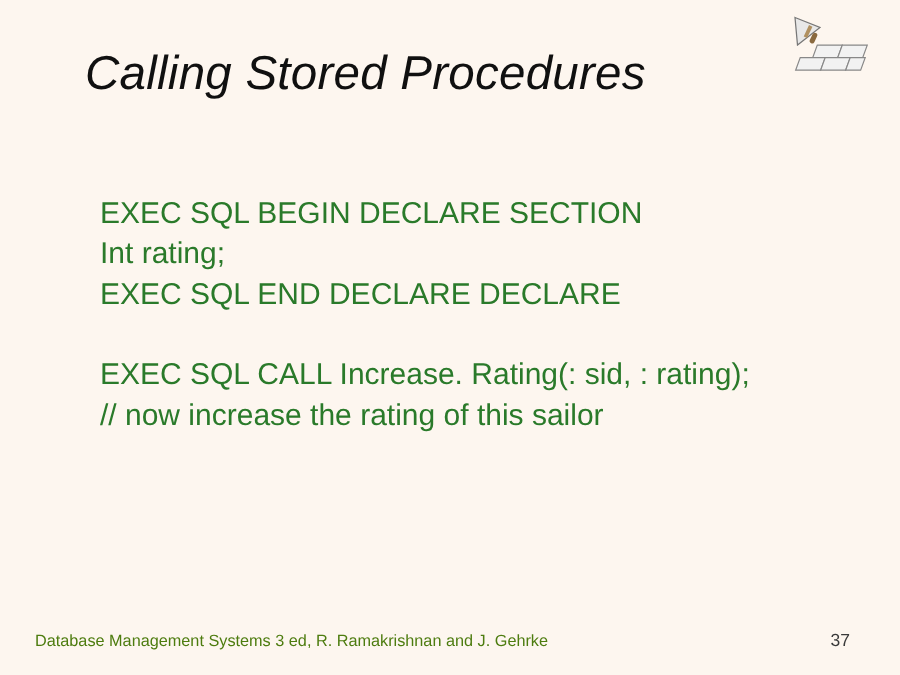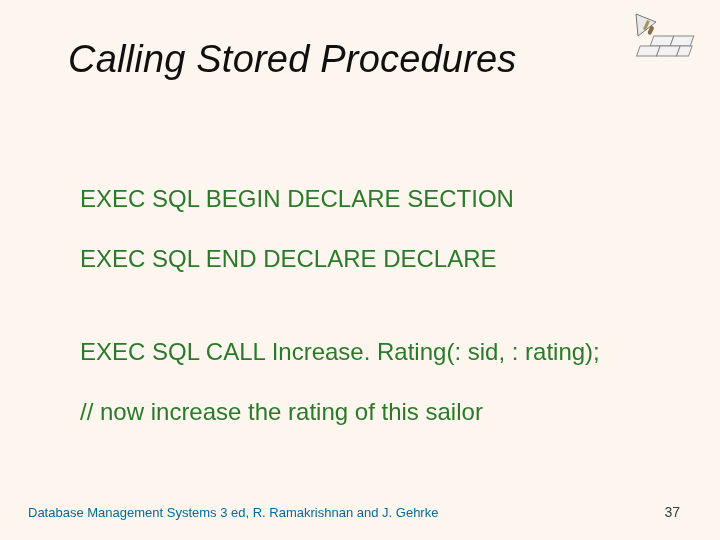--- a/index.html
+++ b/index.html
@@ -30,31 +30,30 @@
   .body {
     position: absolute;
     left: 80px;
     top: 155px;
     color: #2a7a2a;
     font-size: 24px;
     line-height: 1.35;
   }
   .body .line {
     display: block;
-    margin-top: 28px;
   }
   .gap {
     height: 32px;
   }
   .footer-left {
     position: absolute;
     left: 28px;
     bottom: 20px;
     font-size: 13px;
-    color: #0369a1;
+    color: #4d7c0f;
   }
   .footer-right {
     position: absolute;
     right: 40px;
     bottom: 20px;
     font-size: 14px;
     color: #3a3a3a;
   }
   .corner-art {
     position: absolute;
@@ -83,20 +82,21 @@
         <rect x="17" y="12" width="3" height="10" fill="#b09060" transform="rotate(25 18 17)"></rect>
         <rect x="21" y="18" width="4" height="9" rx="2" fill="#8a6a40" transform="rotate(25 23 22)"></rect>
       </g>
     </svg>
   </div>
 
   <div class="title">Calling Stored Procedures</div>
 
   <div class="body">
     <span class="line">EXEC SQL BEGIN DECLARE SECTION</span>
+    <span class="line">Int rating;</span>
     <span class="line">EXEC SQL END DECLARE DECLARE</span>
     <div class="gap"></div>
     <span class="line">EXEC SQL CALL Increase. Rating(: sid, : rating);</span>
     <span class="line">// now increase the rating of this sailor</span>
   </div>
 
   <div class="footer-left">Database Management Systems 3 ed,  R. Ramakrishnan and J. Gehrke</div>
   <div class="footer-right">37</div>
 
 </div>

